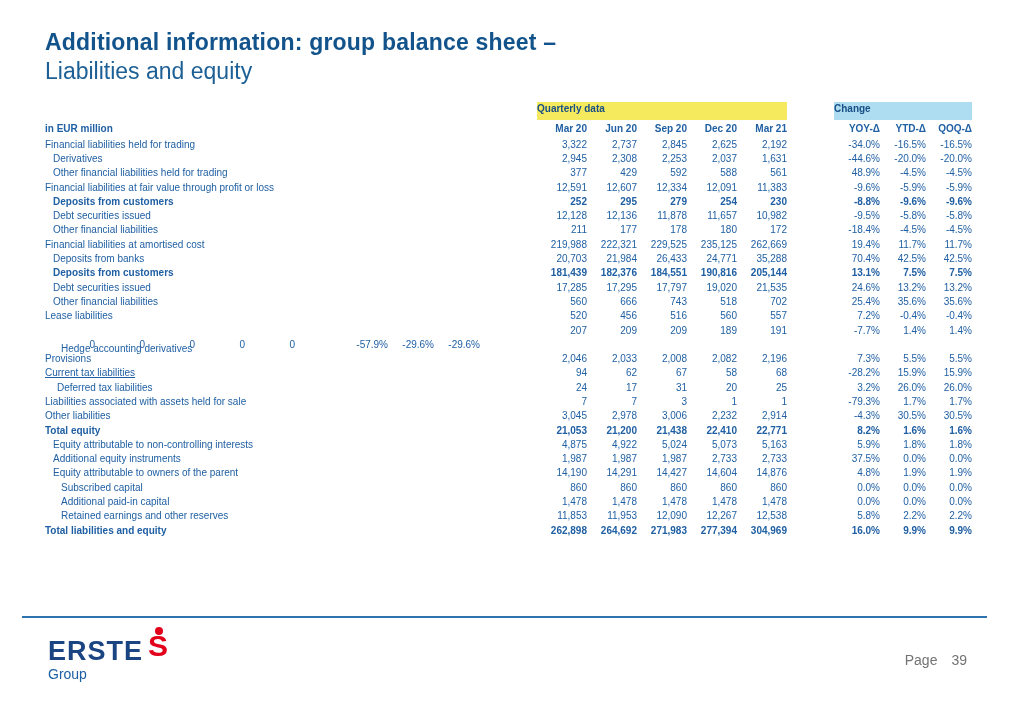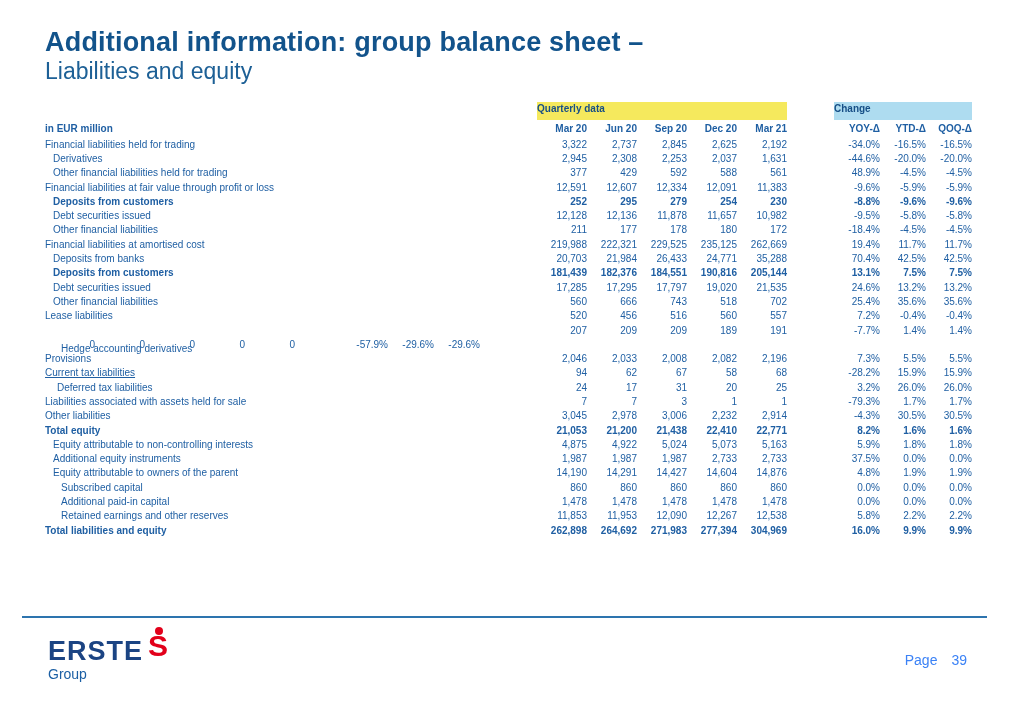--- a/index.html
+++ b/index.html
@@ -6,21 +6,21 @@
   html,body { background:#ffffff; }
   .slide {
     position:relative;
     width:1024px; height:709px;
     background:#ffffff;
     font-family:"Liberation Sans", sans-serif;
     overflow:hidden;
   }
   
   .title-block { position:absolute; left:45px; top:28px; }
-  .title-line1 { color:#12538b; font-size:27px; font-weight:bold; line-height:29px; letter-spacing:.2px; }
+  .title-line1 { color:#12538b; font-size:23px; font-weight:bold; line-height:29px; letter-spacing:.2px; }
   .title-line2 { color:#1d6096; font-size:23px; font-weight:normal; line-height:29px; }
 
   
   .tbl { position:absolute; left:45px; top:104px; width:927px; color:#1f5fa3; font-size:10px; }
   .trow { display:flex; align-items:center; height:14.3px; }
   .trow.band-row { height:14px; margin-bottom:2px; }
   .trow.head-row { height:17px; font-weight:bold; }
   .lbl { flex:0 0 492px; white-space:nowrap; overflow:hidden; }
   .qblock { flex:0 0 250px; display:flex; }
   .gap { flex:0 0 47px; }
@@ -34,21 +34,21 @@
   .bold { font-weight:bold; }
 
   
   .footer-line { position:absolute; left:22px; top:616px; width:965px; height:2px; background:#2d74ae; }
   .logo { position:absolute; left:48px; top:638px; }
   .logo-main { display:flex; align-items:flex-start; }
   .logo-erste { color:#1b4483; font-size:27px; font-weight:bold; letter-spacing:1px; line-height:27px; }
   .logo-s { position:relative; margin-left:5px; color:#e2001a; font-size:30px; font-weight:bold; line-height:24px; top:-4px; }
   .logo-s .dot { position:absolute; left:7px; top:-7px; width:8px; height:8px; background:#e2001a; border-radius:50%; }
   .logo-group { color:#1b5fa4; font-size:14px; line-height:16px; margin-top:1px; }
-  .page-num { position:absolute; right:57px; top:652px; color:#3b82f6; font-size:14px; }
+  .page-num { position:absolute; right:57px; top:652px; color:#737373; font-size:14px; }
   .page-num span { margin-left:14px; }
 </style>
 </head>
 <body>
 
 <div class="slide">
 
   <div class="title-block">
     <div class="title-line1">Additional information: group balance sheet –</div>
     <div class="title-line2">Liabilities and equity</div>

